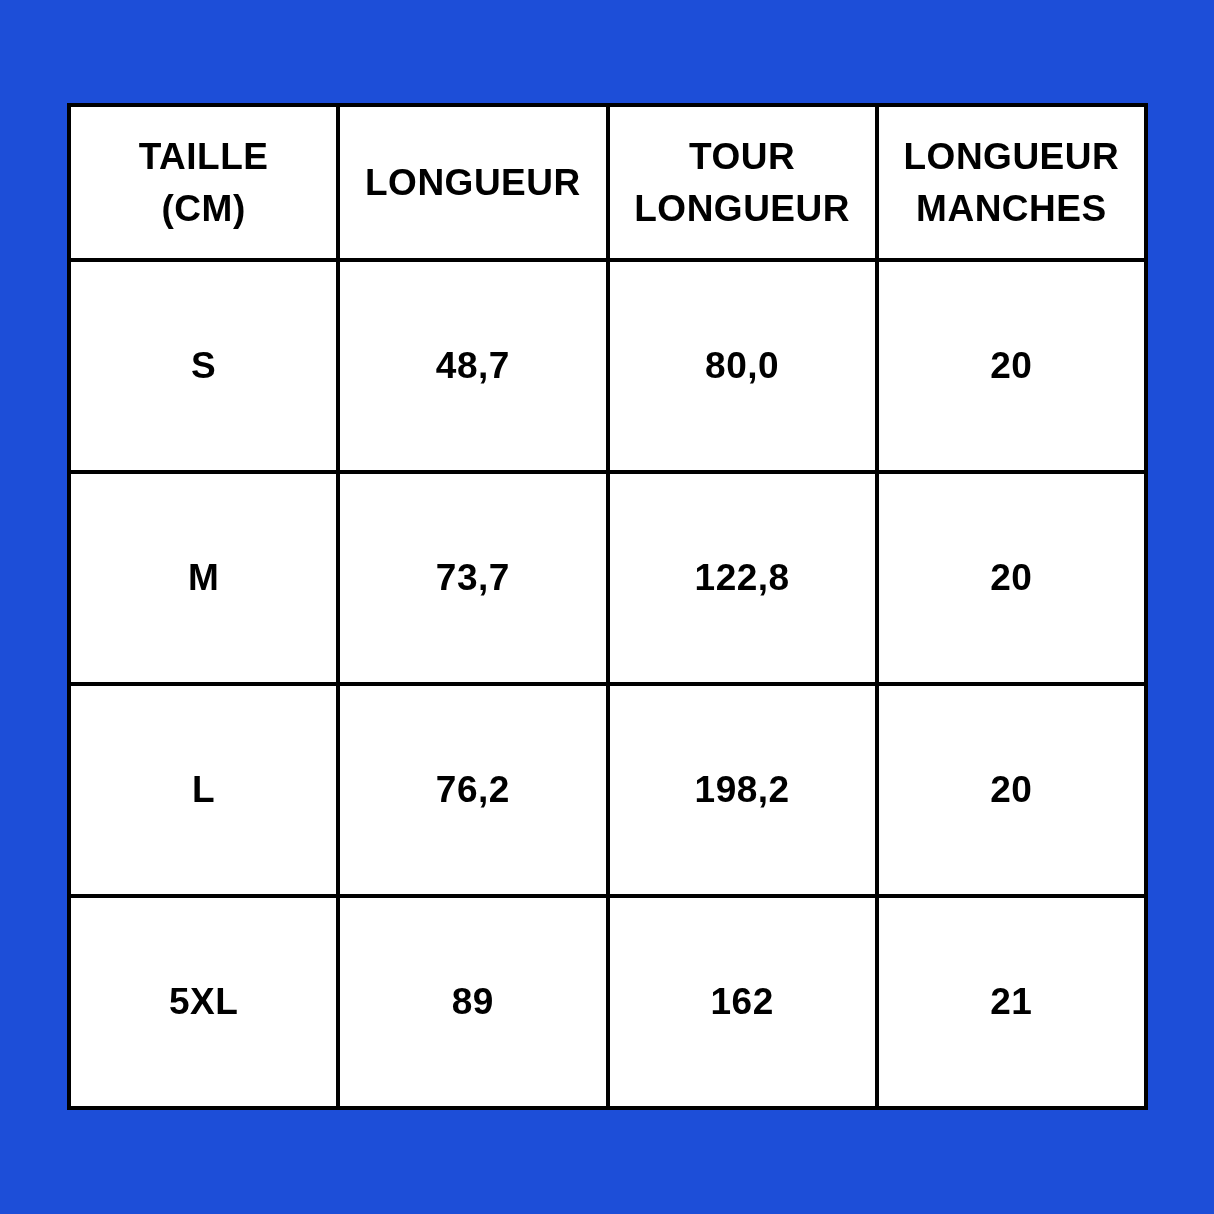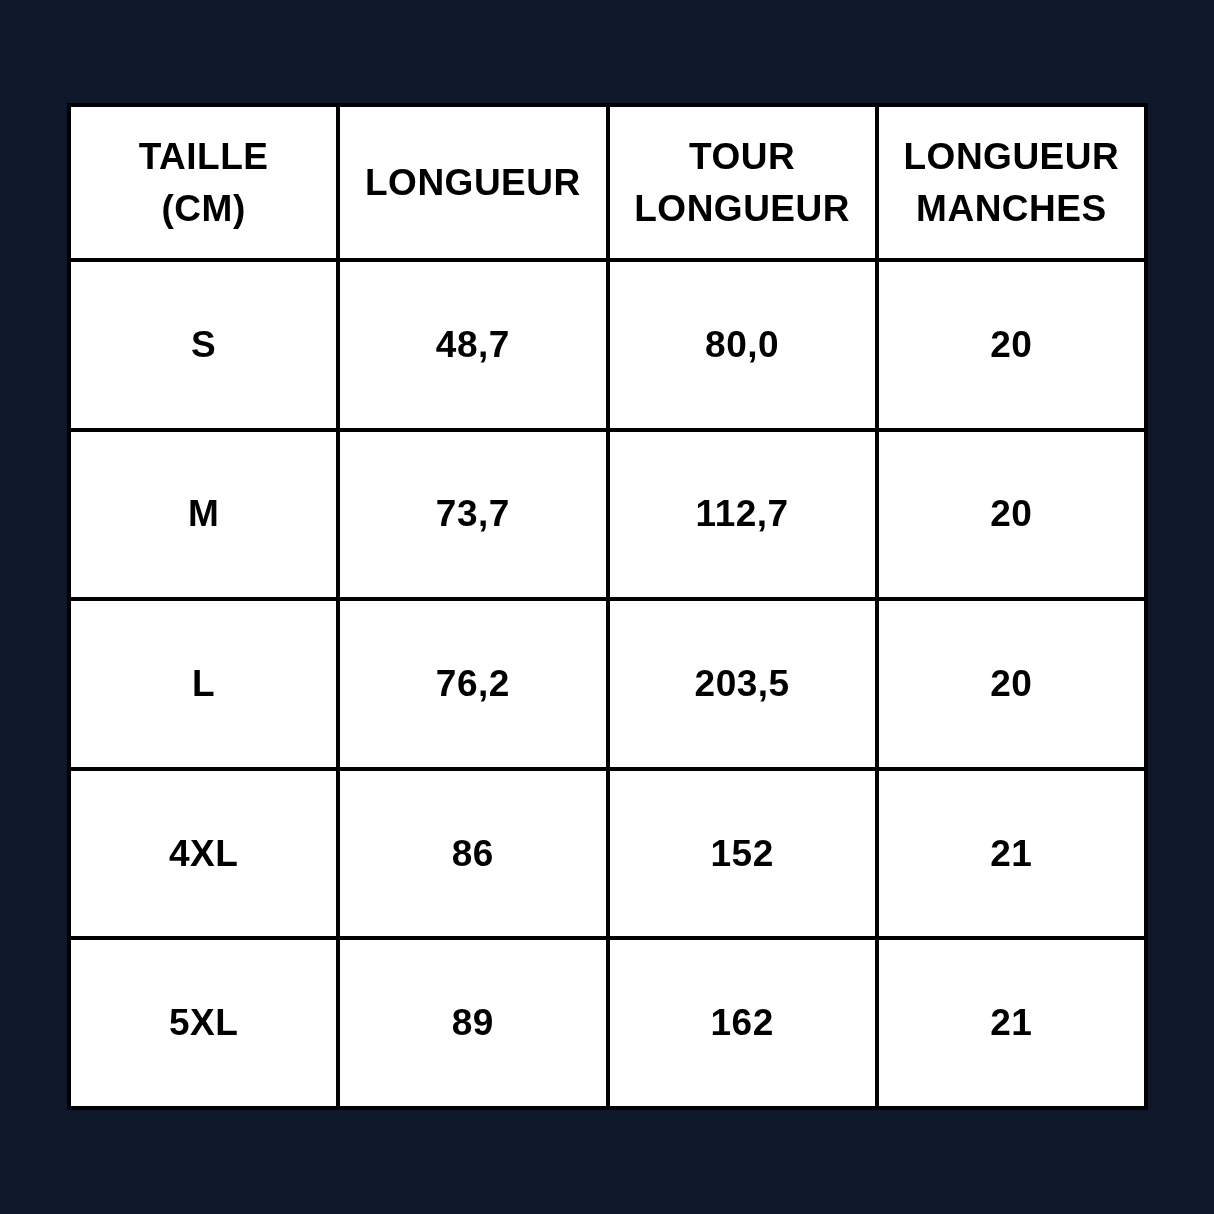--- a/index.html
+++ b/index.html
@@ -4,21 +4,21 @@
 <style>
   html, body {
     margin: 0;
     padding: 0;
     background: #ffffff;
   }
   .page {
     position: relative;
     width: 1214px;
     height: 1214px;
-    background: #0f172a;
+    background: #1d4ed8;
     font-family: "Liberation Sans", sans-serif;
     color: #000000;
   }
   table.size-table {
     position: absolute;
     left: 67px;
     top: 103px;
     width: 1081px;
     height: 1007px;
     border-collapse: collapse;
@@ -70,34 +70,28 @@
     <tbody id="body-rows">
         <tr>
           <td>S</td>
           <td>48,7</td>
           <td>80,0</td>
           <td>20</td>
         </tr>
         <tr>
           <td>M</td>
           <td>73,7</td>
-          <td>112,7</td>
+          <td>122,8</td>
           <td>20</td>
         </tr>
         <tr>
           <td>L</td>
           <td>76,2</td>
-          <td>203,5</td>
+          <td>198,2</td>
           <td>20</td>
-        </tr>
-        <tr>
-          <td>4XL</td>
-          <td>86</td>
-          <td>152</td>
-          <td>21</td>
         </tr>
         <tr>
           <td>5XL</td>
           <td>89</td>
           <td>162</td>
           <td>21</td>
         </tr>
       </tbody>
   </table>
 </div>

